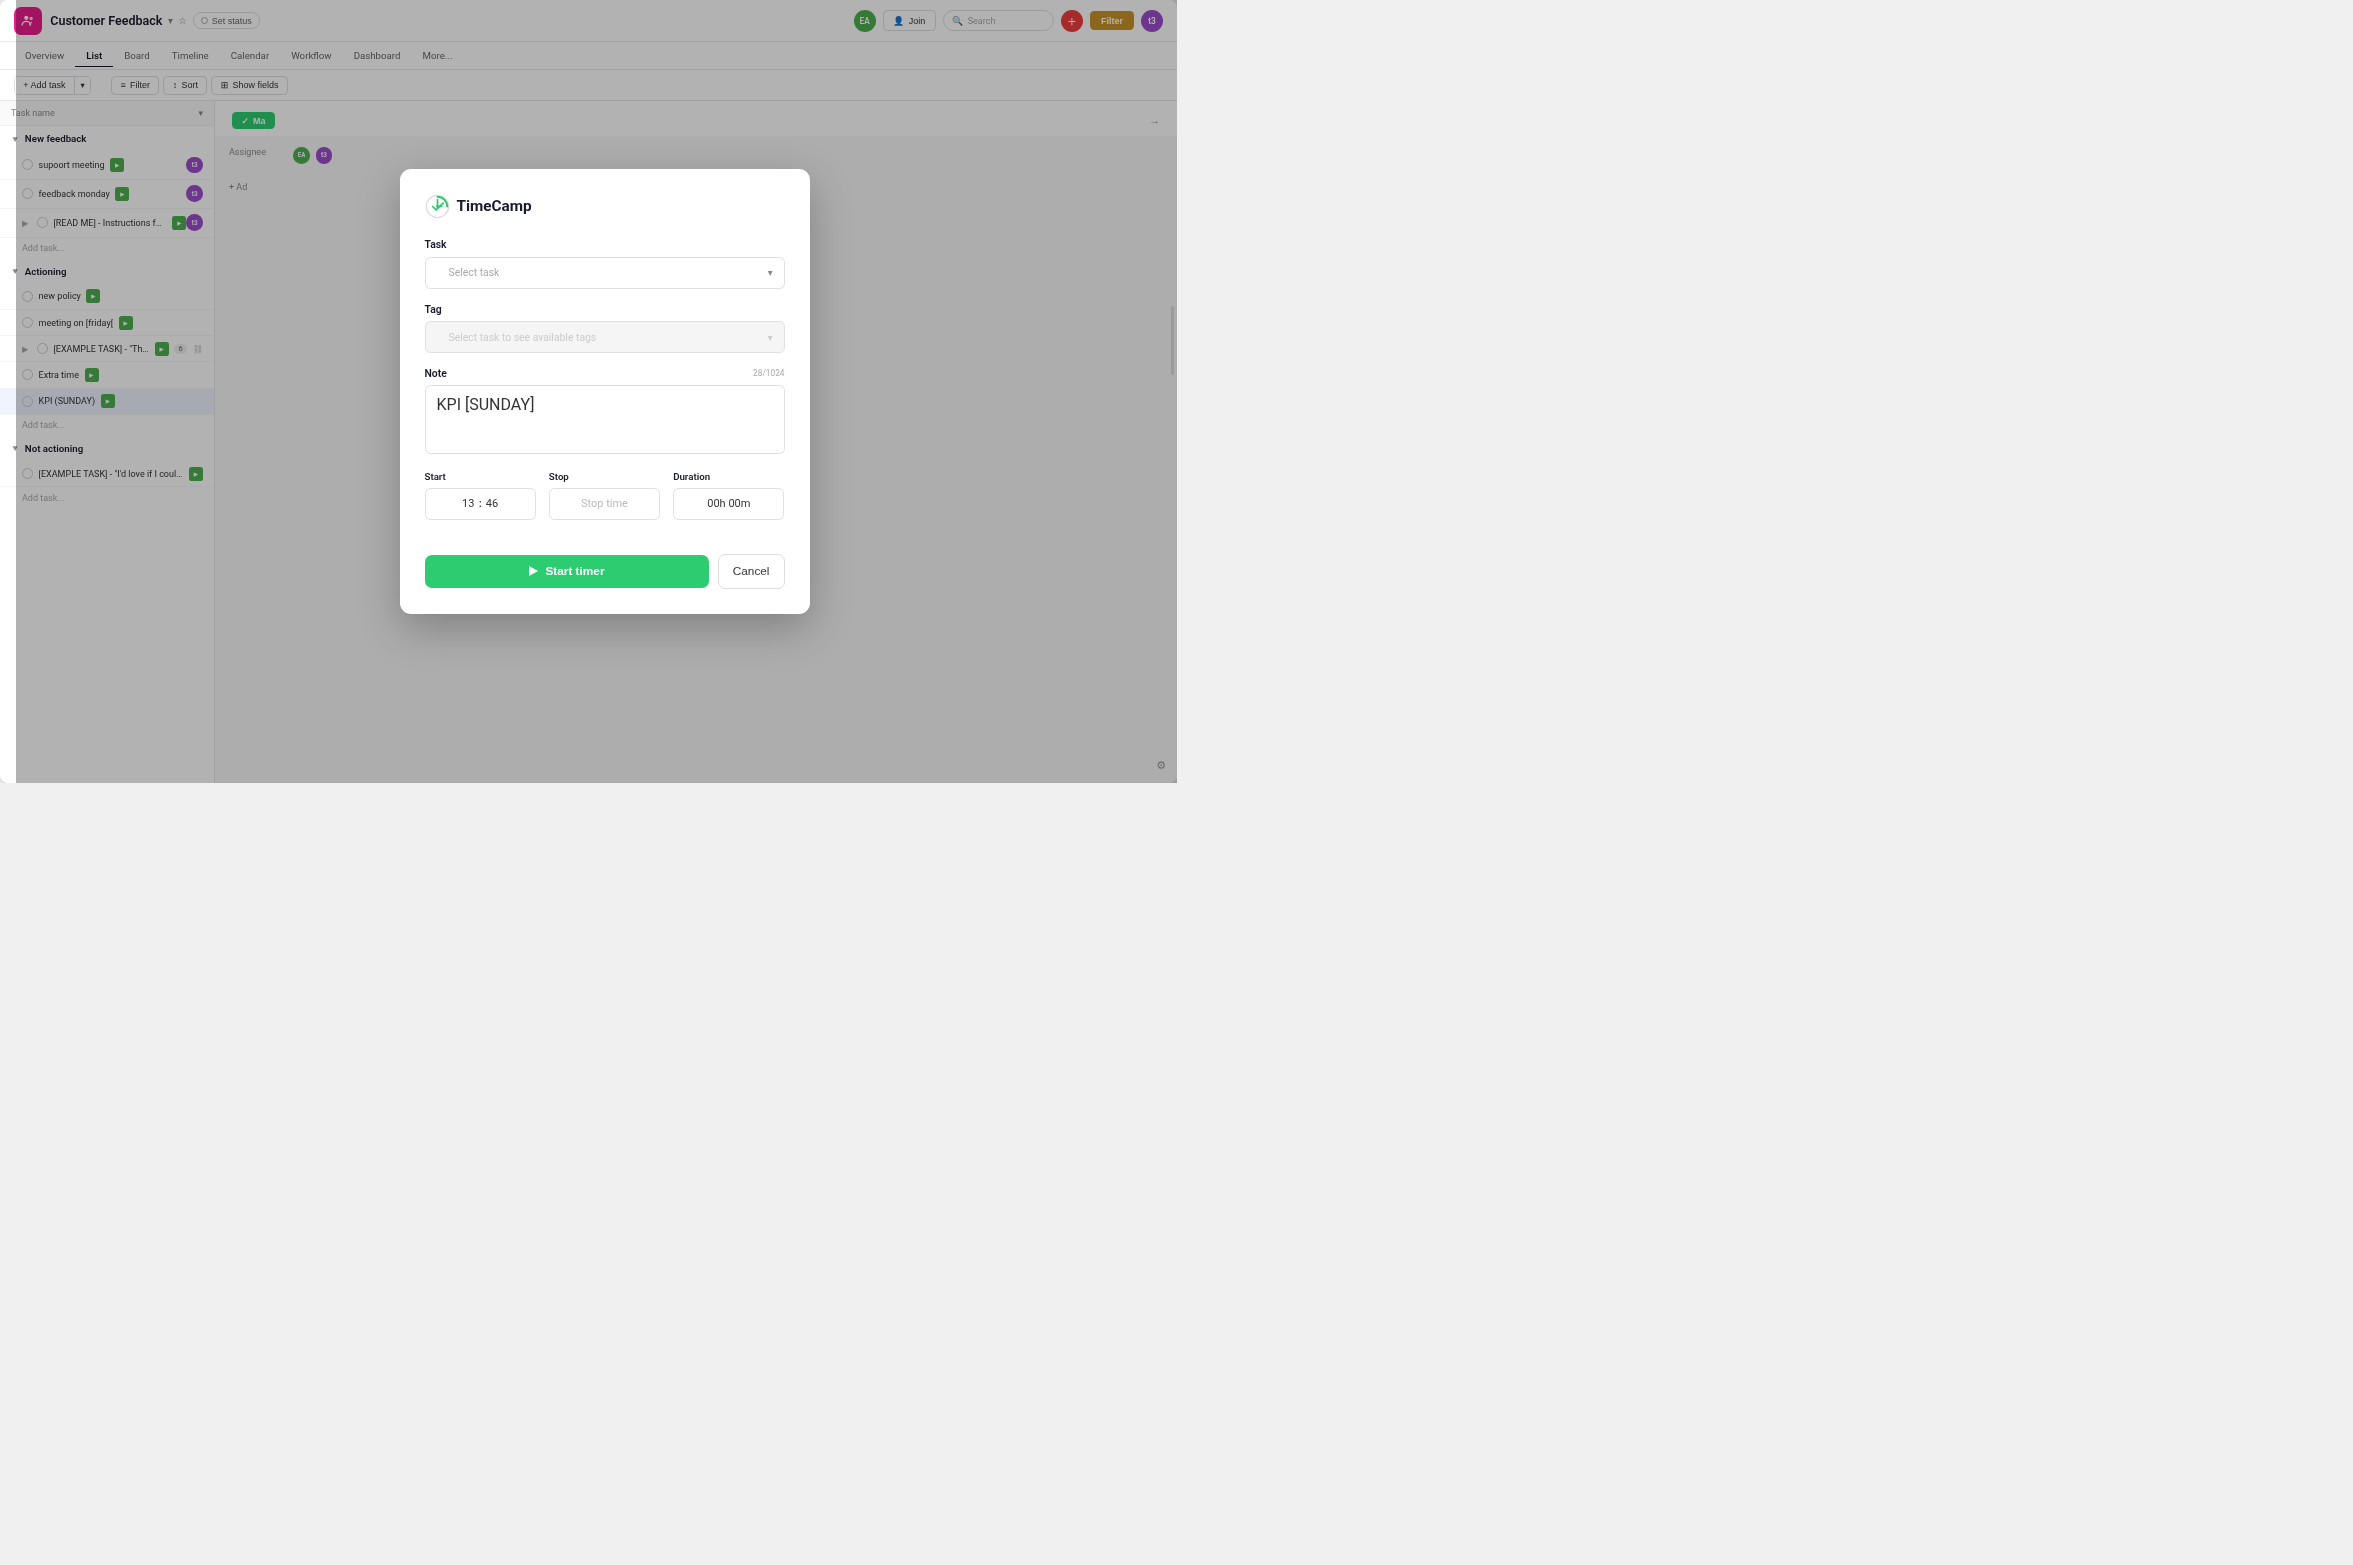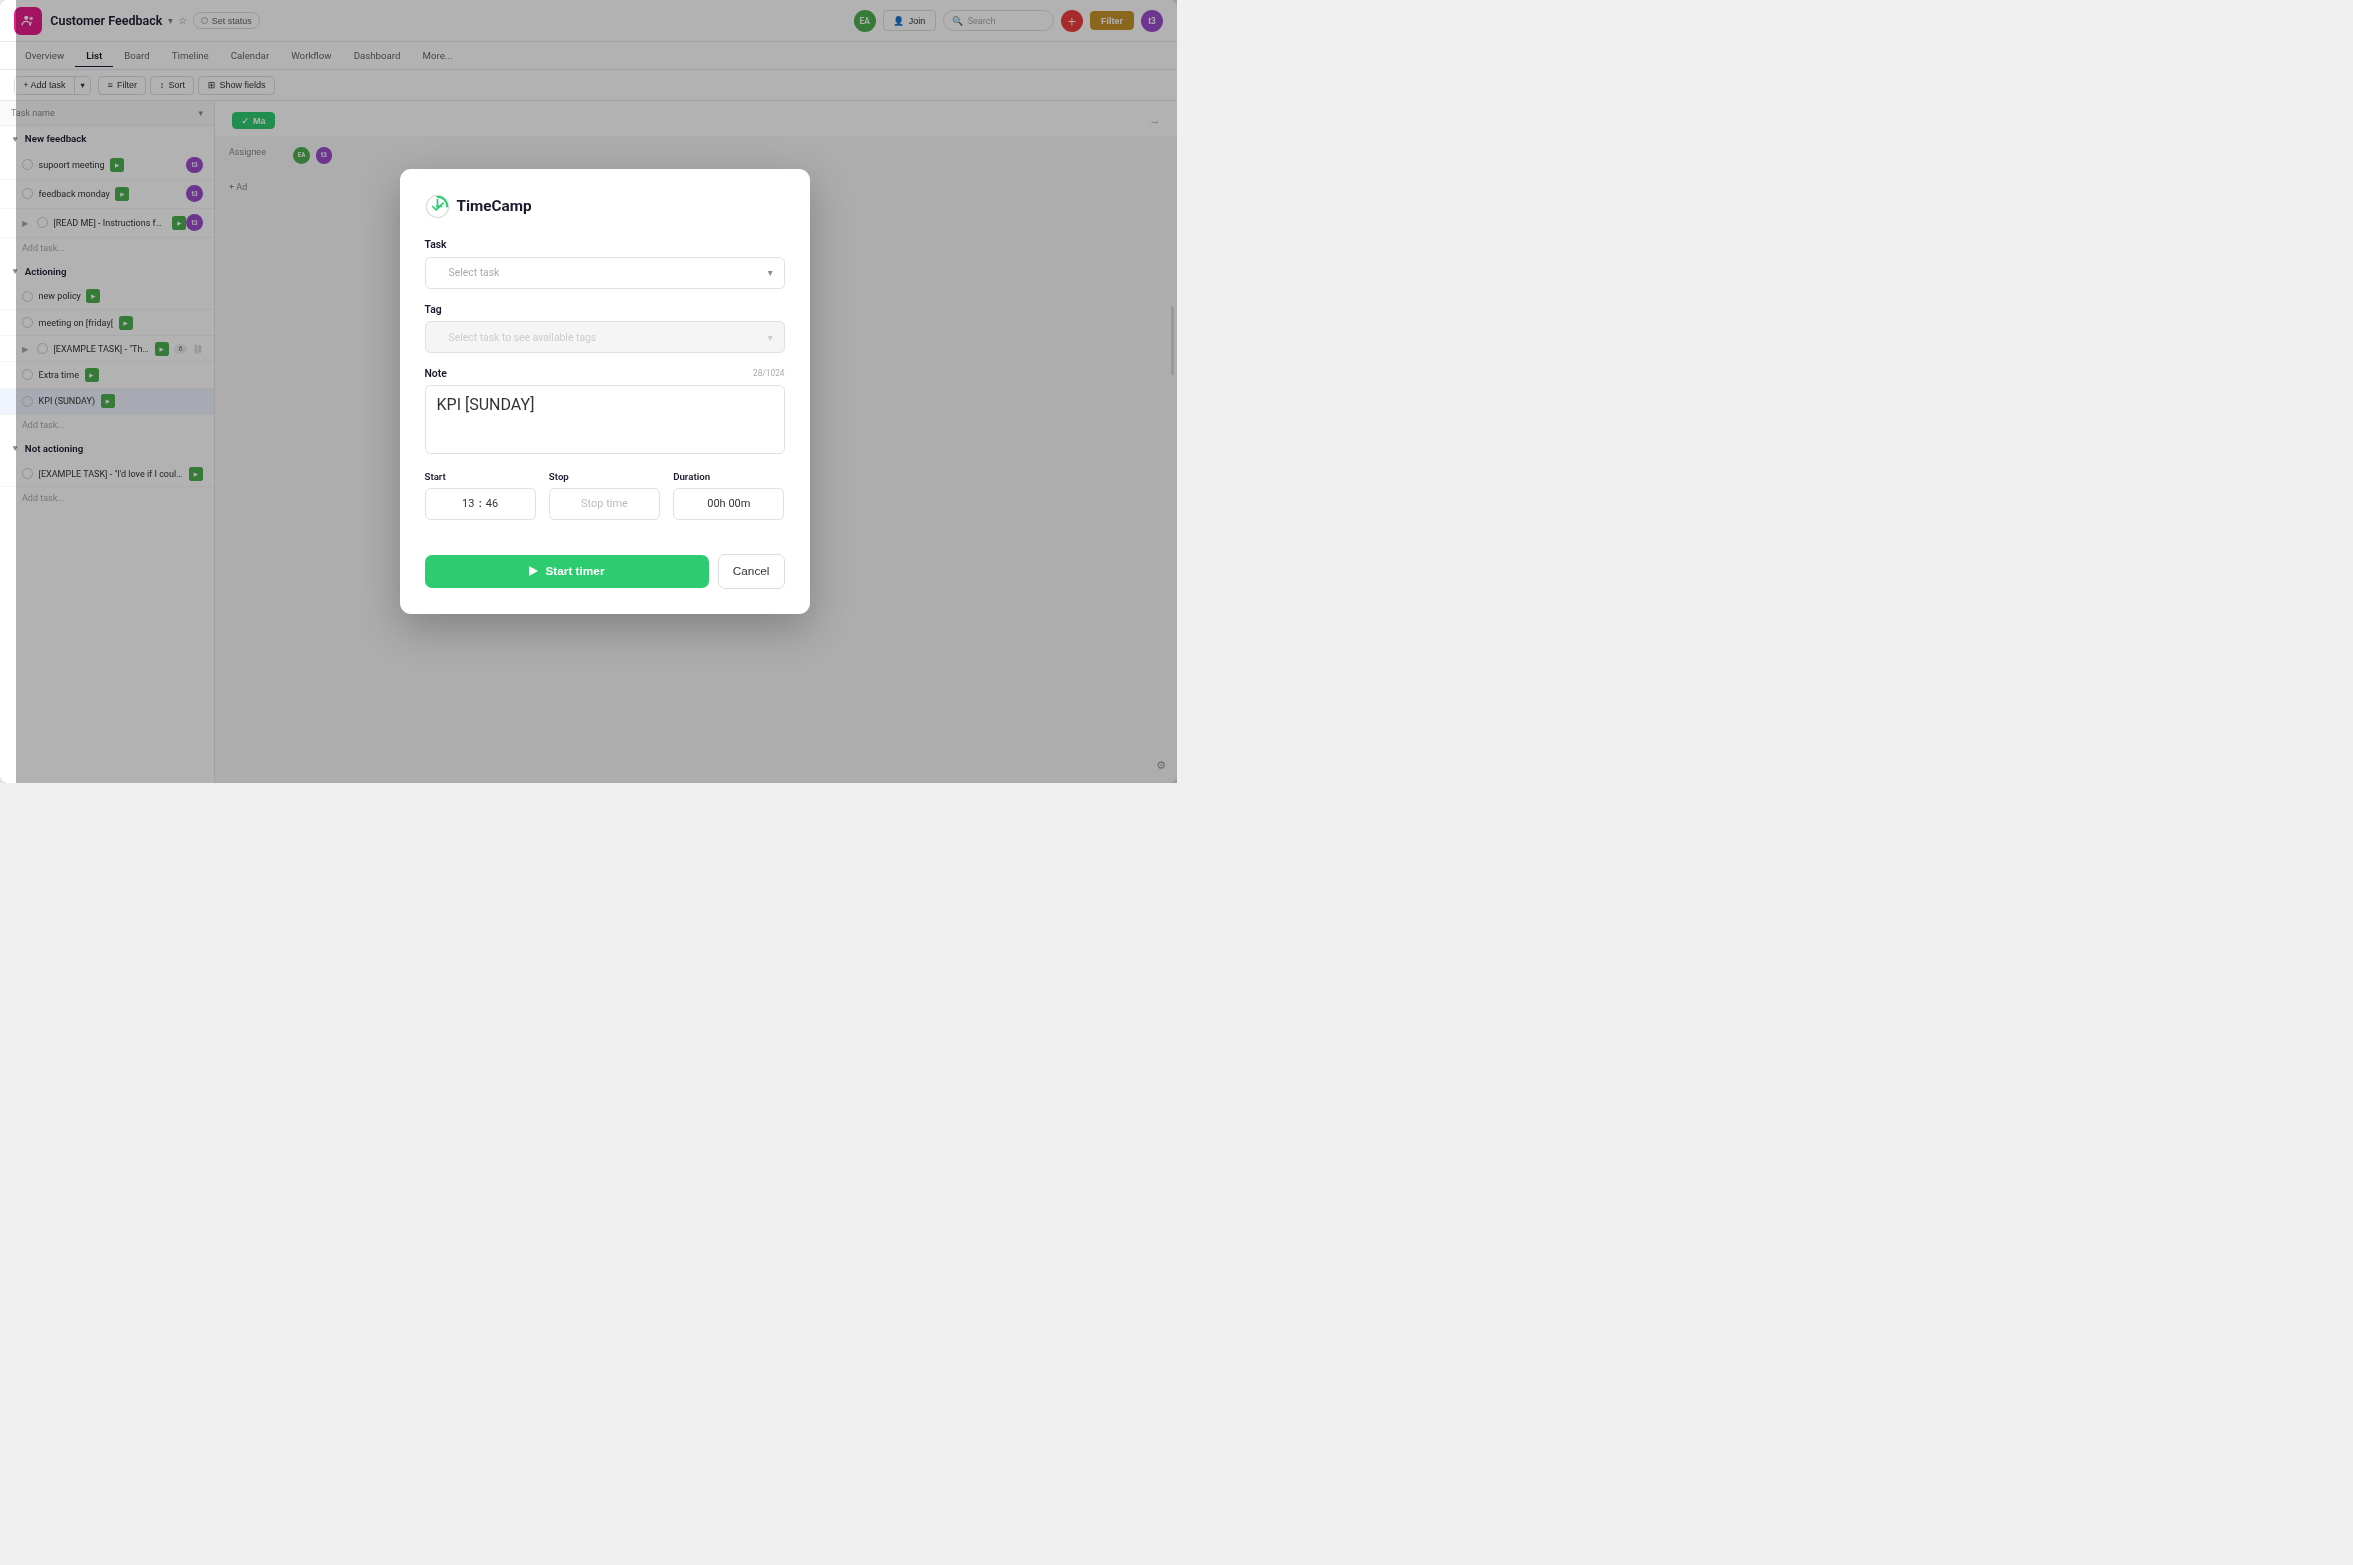--- a/index.html
+++ b/index.html
@@ -197,21 +197,21 @@
       border-bottom: 1.4px solid #1a1a2e;
     }
 
     
     .toolbar {
       display: flex;
       align-items: center;
       padding: 5.6px 14px;
       background: #ffffff;
       border-bottom: 0.7px solid #e8e8e8;
-      gap: 7px;
+      gap: 20px;
       height: 31px;
     }
 
     .toolbar-btn {
       display: flex;
       align-items: center;
       gap: 4.2px;
       padding: 3.5px 8.3px;
       border: 0.7px solid #ddd;
       border-radius: 4.2px;

